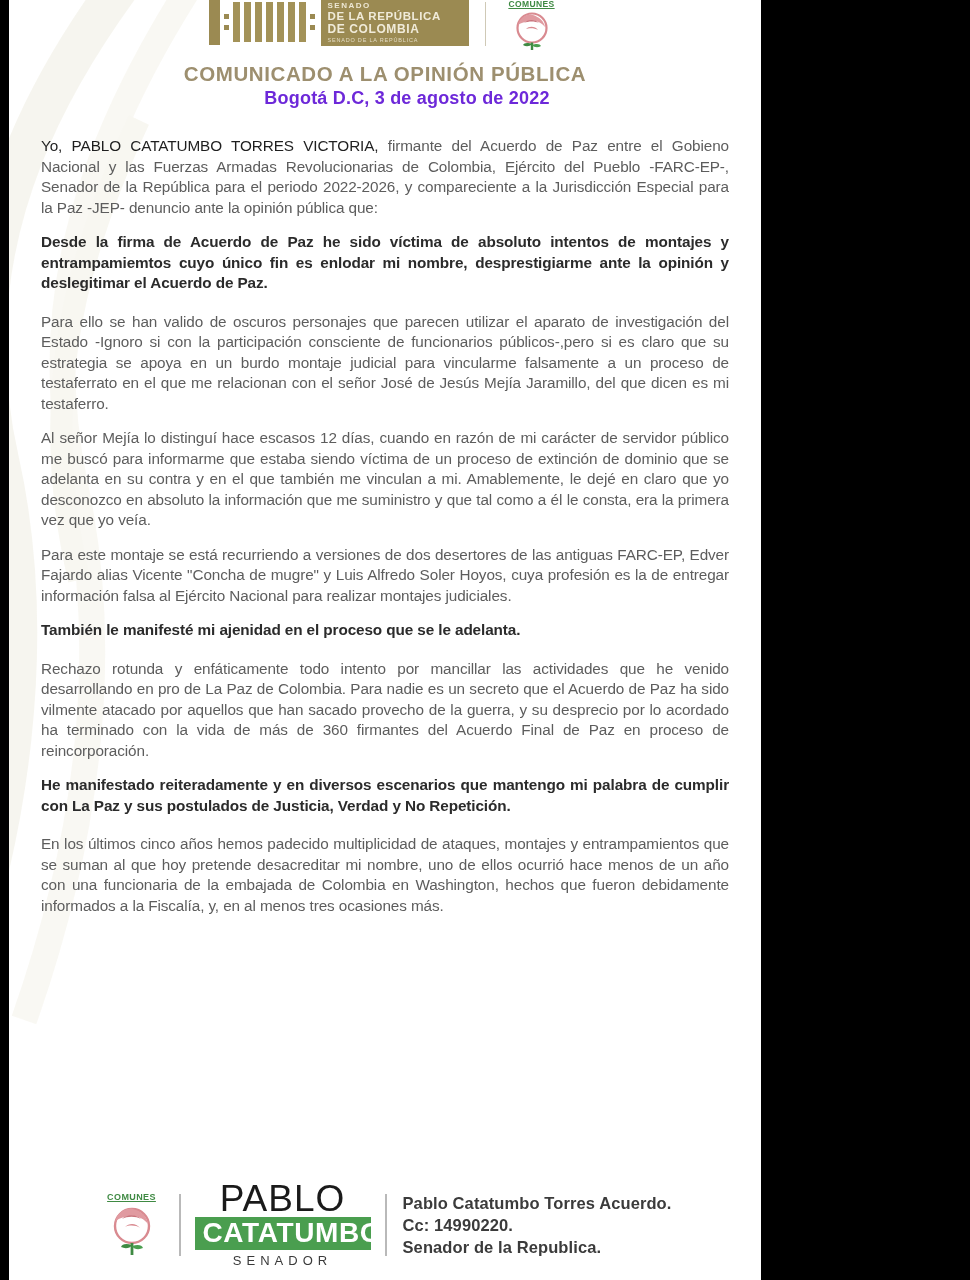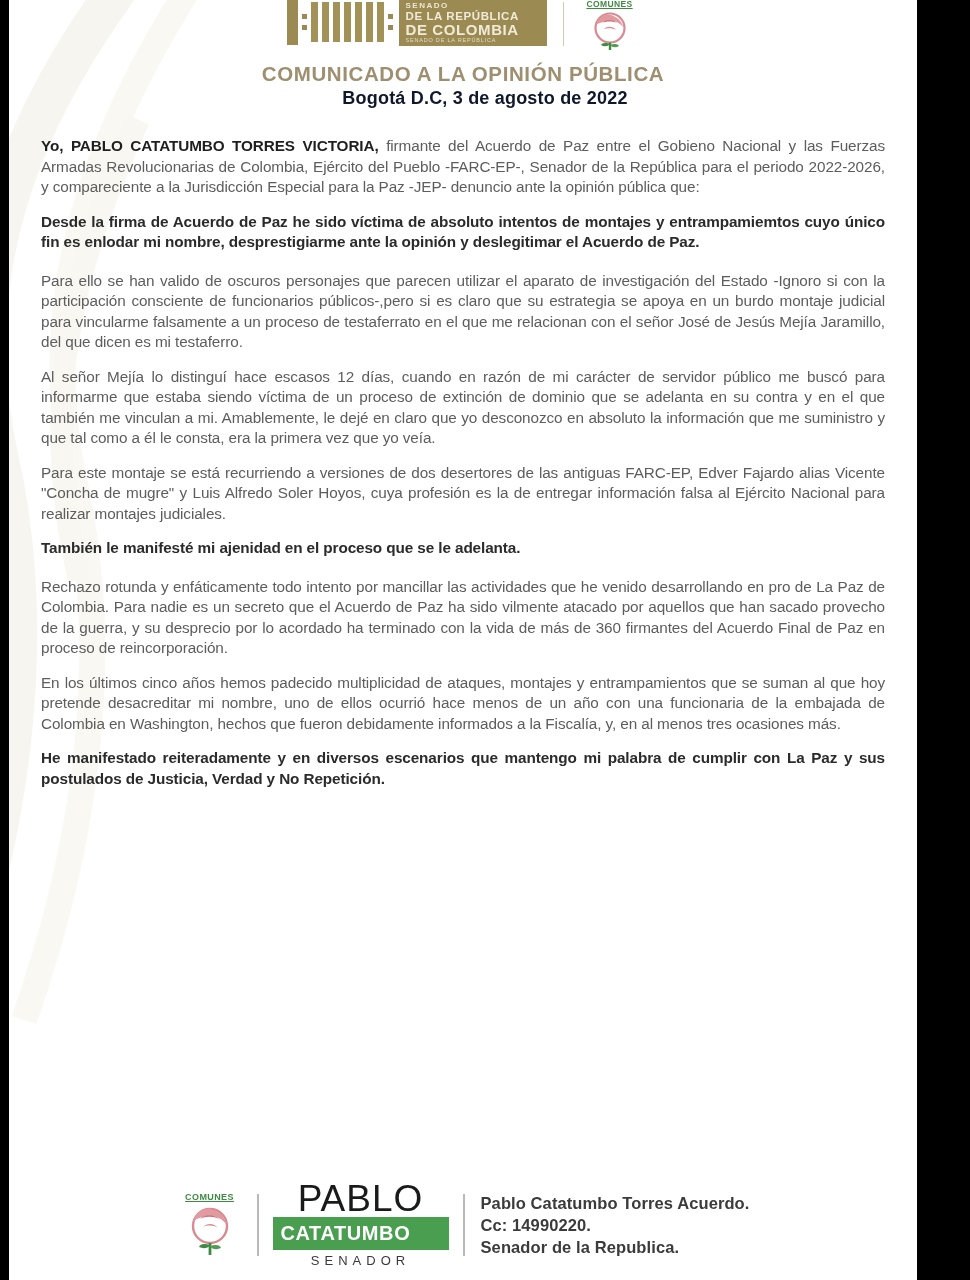--- a/index.html
+++ b/index.html
@@ -20,21 +20,21 @@
     position: relative;
     width: 970px;
     height: 1280px;
     background: #000000;
     box-sizing: border-box;
   }
   .sheet {
     position: absolute;
     left: 9px;
     top: 0;
-    width: 908px;
+    width: 752px;
     height: 1280px;
     background: #ffffff;
     overflow: hidden;
   }
 
   
   .watermark {
     position: absolute;
     left: -120px;
     top: -60px;
@@ -115,21 +115,21 @@
     opacity: 0.92;
   }
   .senado-panel .l2 {
     font-size: 11.5px;
     letter-spacing: 0.6px;
     font-weight: bold;
     line-height: 13px;
     opacity: 0.96;
   }
   .senado-panel .l3 {
-    font-size: 15px;
+    font-size: 12px;
     letter-spacing: 0.6px;
     font-weight: bold;
     line-height: 13px;
     opacity: 0.96;
   }
   .senado-panel .l4 {
     font-size: 5.5px;
     letter-spacing: 0.8px;
     line-height: 8px;
     opacity: 0.8;
@@ -162,21 +162,21 @@
     font-size: 20.5px;
     font-weight: bold;
     letter-spacing: 0.6px;
     color: #9d8f6f;
     line-height: 24px;
   }
   .title-sub {
     font-size: 18px;
     font-weight: bold;
     letter-spacing: 0.2px;
-    color: #0f172a;
+    color: #6d28d9;
     line-height: 23px;
     margin-top: 1px;
     margin-left: 44px;
   }
 
   
   .body-wrap {
     position: relative;
     padding: 0 32px 0 32px;
     margin-top: 26px;
@@ -189,21 +189,21 @@
     text-align: justify;
     letter-spacing: -0.1px;
   }
   p.para.bold {
     color: #2b2b2b;
     font-weight: bold;
     margin-bottom: 18px;
   }
   p.para .lead {
     color: #1f1f1f;
-    font-weight: bold;
+    font-weight: normal;
     margin-top: 16px;
   }
 
   
   .footer {
     position: absolute;
     left: 0;
     right: 0;
     bottom: 12px;
     display: flex;
@@ -233,21 +233,21 @@
   .brand-pablo {
     font-size: 37px;
     line-height: 36px;
     font-weight: normal;
     letter-spacing: 1px;
     color: #1a1a1a;
   }
   .brand-catatumbo {
     background: #4a9e4f;
     color: #ffffff;
-    font-size: 20px;
+    font-size: 28px;
     line-height: 30px;
     font-weight: bold;
     letter-spacing: 0.6px;
     padding: 1px 8px 2px 8px;
     width: 100%;
     text-align: left;
     box-sizing: border-box;
   }
   .brand-senador {
     font-size: 13px;
@@ -344,23 +344,23 @@
       <p class="para">Para ello se han valido de oscuros personajes que parecen utilizar el aparato de investigación del Estado -Ignoro si con la participación consciente de funcionarios públicos-,pero si es claro que su estrategia se apoya en un burdo montaje judicial para vincularme falsamente a un proceso de testaferrato en el que me relacionan con el señor José de Jesús Mejía Jaramillo, del que dicen es mi testaferro.</p>
 
       <p class="para">Al señor Mejía lo distinguí hace escasos 12 días, cuando en razón de mi carácter de servidor público me buscó para informarme que estaba siendo víctima de un proceso de extinción de dominio que se adelanta en su contra y en el que también me vinculan a mi.  Amablemente, le dejé en claro que yo desconozco en absoluto la información que me suministro y que tal como a él le consta, era la primera vez que yo veía.</p>
 
       <p class="para">Para este montaje se está recurriendo a versiones de dos desertores de las antiguas FARC-EP, Edver Fajardo alias Vicente "Concha de mugre" y Luis Alfredo Soler Hoyos, cuya profesión es la de entregar información falsa al Ejército Nacional para realizar montajes judiciales.</p>
 
       <p class="para bold">También le manifesté mi ajenidad en el proceso que se le adelanta.</p>
 
       <p class="para">Rechazo rotunda y enfáticamente todo intento por mancillar las actividades que he venido desarrollando en pro de La Paz de Colombia. Para nadie es un secreto que el Acuerdo de Paz ha sido vilmente atacado por aquellos que han sacado provecho de la guerra, y su desprecio por lo acordado ha terminado con la vida de más de 360 firmantes del Acuerdo Final de Paz en proceso de reincorporación.</p>
 
+      <p class="para bold">He manifestado reiteradamente y en diversos escenarios que mantengo mi palabra de cumplir con La Paz y sus postulados de Justicia, Verdad y No Repetición.</p>
+
       <p class="para">En los últimos cinco años hemos padecido multiplicidad de ataques, montajes y entrampamientos que se suman al que hoy pretende desacreditar mi nombre, uno de ellos ocurrió hace menos de un año con una funcionaria de la embajada de Colombia en Washington, hechos que fueron debidamente informados a la Fiscalía, y, en al menos tres ocasiones más.</p>
-
-      <p class="para bold">He manifestado reiteradamente y en diversos escenarios que mantengo mi palabra de cumplir con La Paz y sus postulados de Justicia, Verdad y No Repetición.</p>
 
 
     </div>
 
     <div class="footer">
 
       <div class="f-comunes">
         <div class="comunes-word">COMUNES</div>
         <svg width="60" height="54" viewBox="0 0 60 54" xmlns="http://www.w3.org/2000/svg">
           <circle cx="30" cy="24" r="17" fill="none" stroke="#d98a90" stroke-width="2.4"></circle>

